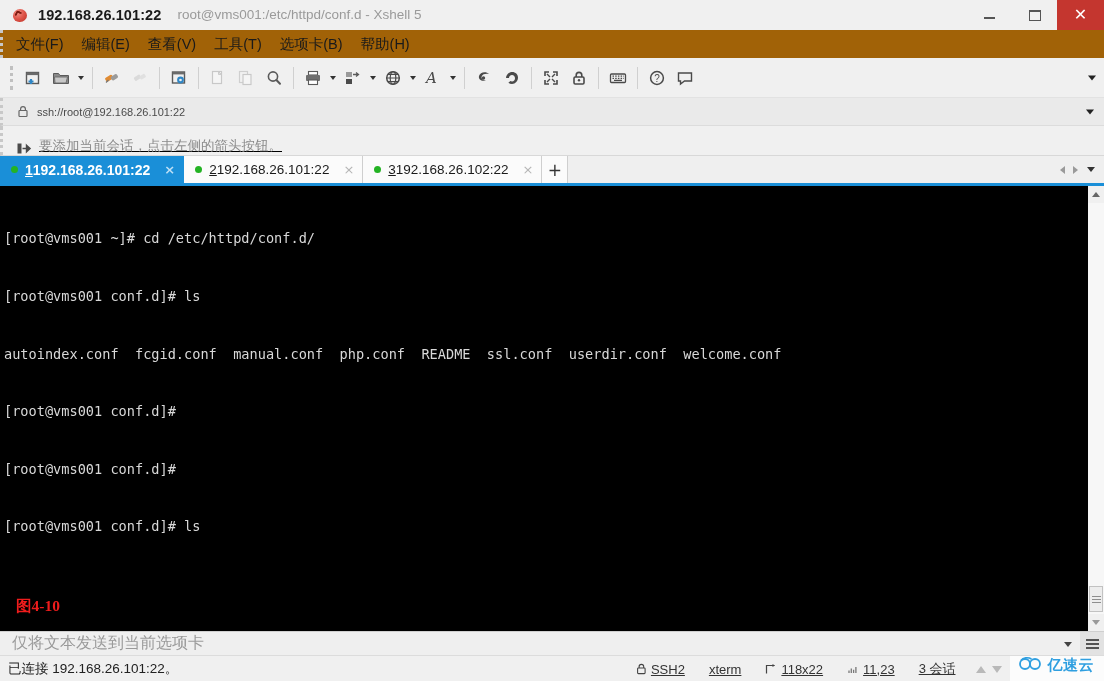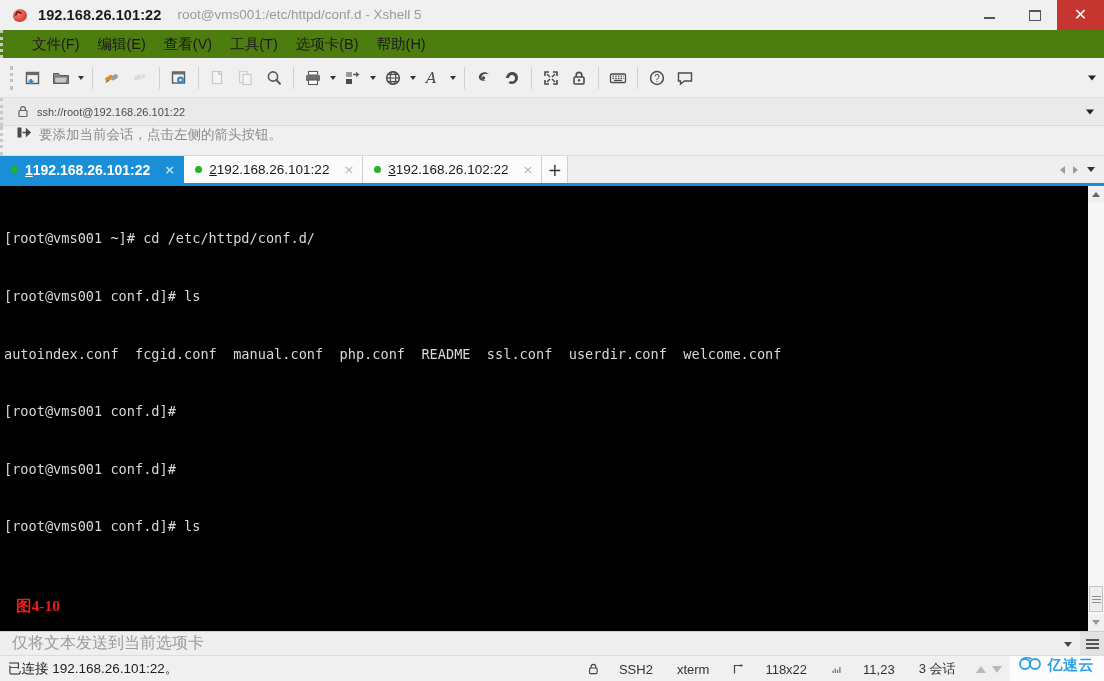--- a/index.html
+++ b/index.html
@@ -86,24 +86,24 @@
     width: 47px; background: #c4362f;
   }
   .win-btn.close .glyph {
     color: #fff; font-size: 16px; line-height: 1; font-family: "DejaVu Sans", sans-serif;
   }
 
   
   .menubar {
     height: 28px;
     flex: 0 0 28px;
-    background: #4d7c0f;
+    background: #a16207;
     display: flex;
     align-items: center;
-    padding-left: 20px;
+    padding-left: 4px;
     border-left: 3px dotted #c8c8c8;
   }
   .menu-item {
     font-size: 14.5px;
     color: #1a1a1a;
     padding: 3px 9px;
     cursor: default;
     white-space: nowrap;
   }
 
@@ -188,23 +188,24 @@
     border-top: 5px solid #222;
     display: block;
   }
 
   
   .noticebar {
     height: 30px;
     flex: 0 0 30px;
     background: #f0f0f0;
     display: flex;
-    align-items: flex-start;
+    align-items: flex-end;
     border-left: 3px dotted #c8c8c8;
     border-bottom: 1px solid #d8d8d8;
+    text-decoration: underline;
   }
   .notice-icon {
     margin-left: 14px; margin-right: 7px;
     display: flex; align-items: center;
   }
   .notice-text {
     font-size: 13.5px;
     color: #8a8a8a;
   }
 
@@ -438,24 +439,25 @@
     position: absolute;
     right: 0; top: 0; height: 26px;
     display: flex;
     align-items: center;
   }
   .st-cell {
     font-size: 13px;
     color: #333;
     display: flex;
     align-items: center;
-    gap: 20px;
+    gap: 4px;
     padding: 0 12px;
     height: 26px;
     white-space: nowrap;
+    text-decoration: underline;
   }
   .st-arrows { display: flex; align-items: center; gap: 6px; padding: 0 8px; }
   .st-arrows i.up {
     width: 0; height: 0;
     border-left: 5px solid transparent;
     border-right: 5px solid transparent;
     border-bottom: 7px solid #b9b9b9;
     display: block;
   }
   .st-arrows i.dn {

